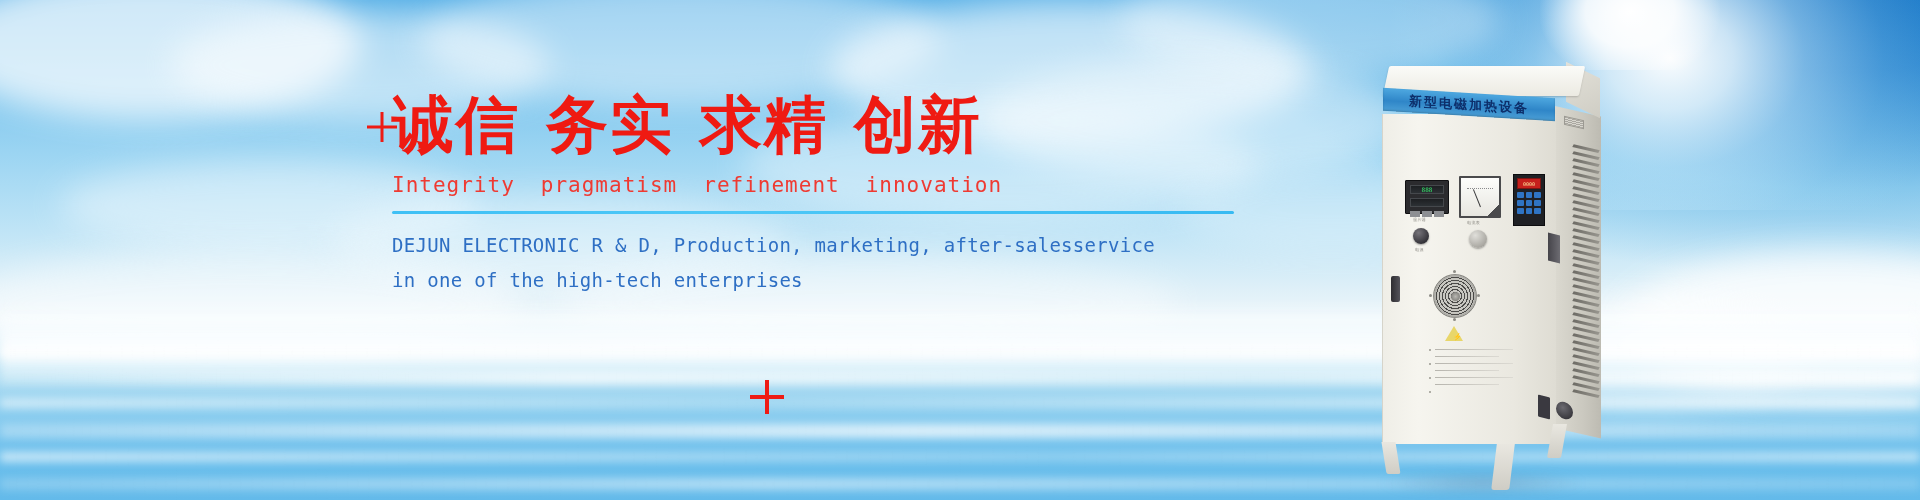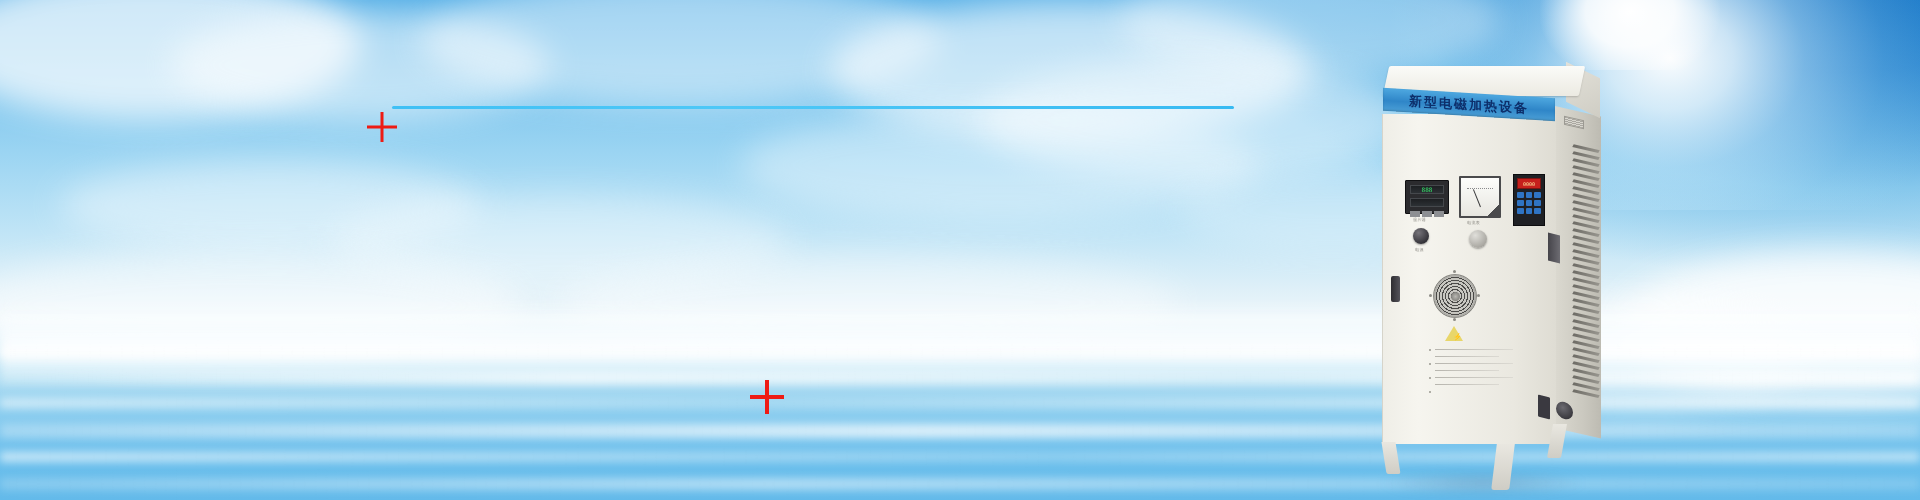--- a/index.html
+++ b/index.html
@@ -353,25 +353,32 @@
   <div class="streak s1"></div>
   <div class="streak s2"></div>
   <div class="streak s3"></div>
   <div class="streak s4"></div>
   <div class="streak s5"></div>
 
   <div class="plus plus-top"></div>
   <div class="plus plus-bottom"></div>
 
   <div class="copy">
-
+    <div class="headline">
+      <span>诚信</span><span>务实</span><span>求精</span><span>创新</span>
+    </div>
+
+    <div class="subhead">
+      <span>Integrity</span><span>pragmatism</span><span>refinement</span><span>innovation</span>
+    </div>
 
     <div class="divider"></div>
 
 
+    <div class="tagline-en">DEJUN ELECTRONIC R &amp; D, Production, marketing, after-salesservice in one of the high-tech enterprises</div>
   </div>
 
   <div class="machine">
     <div class="m-shadow"></div>
 
     <div class="m-side">
       <div class="vents">
         <div></div>
           <div></div>
           <div></div>

